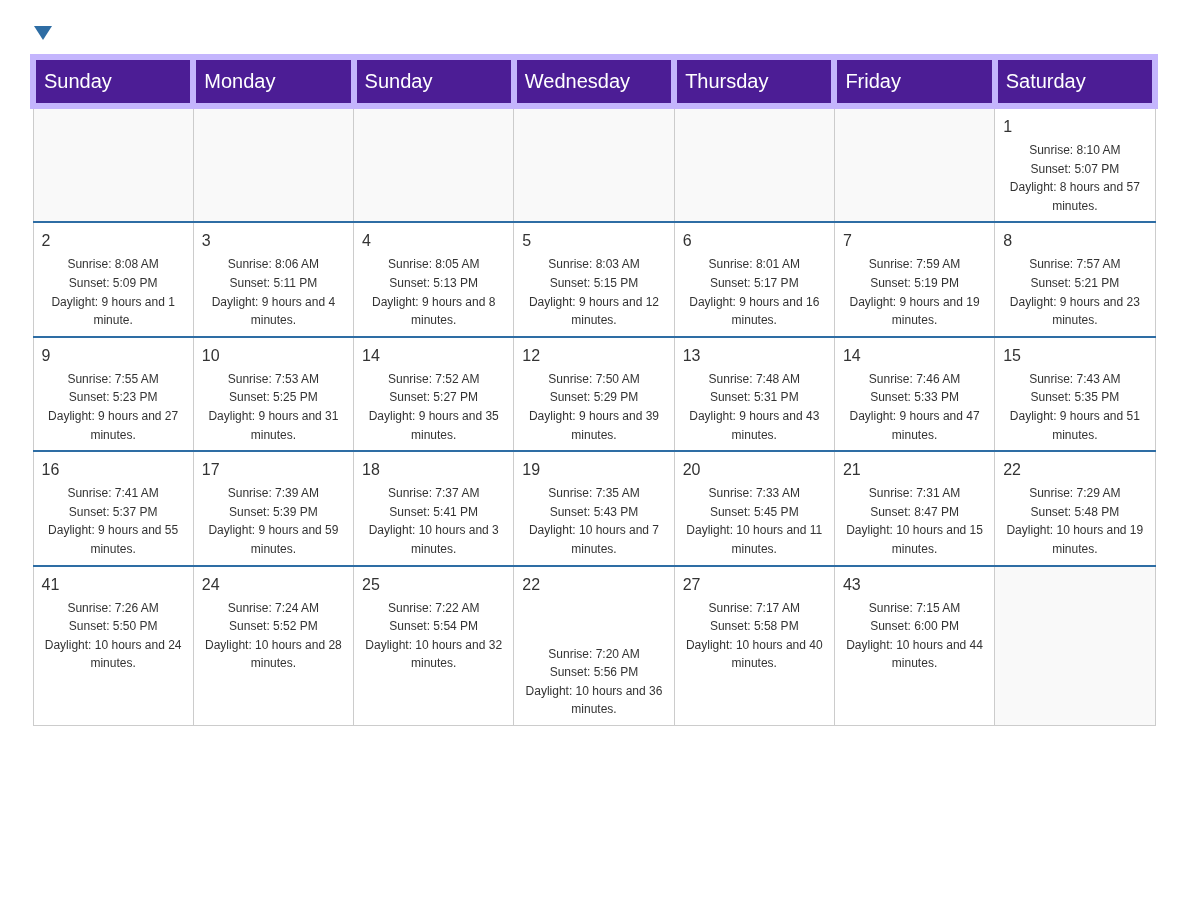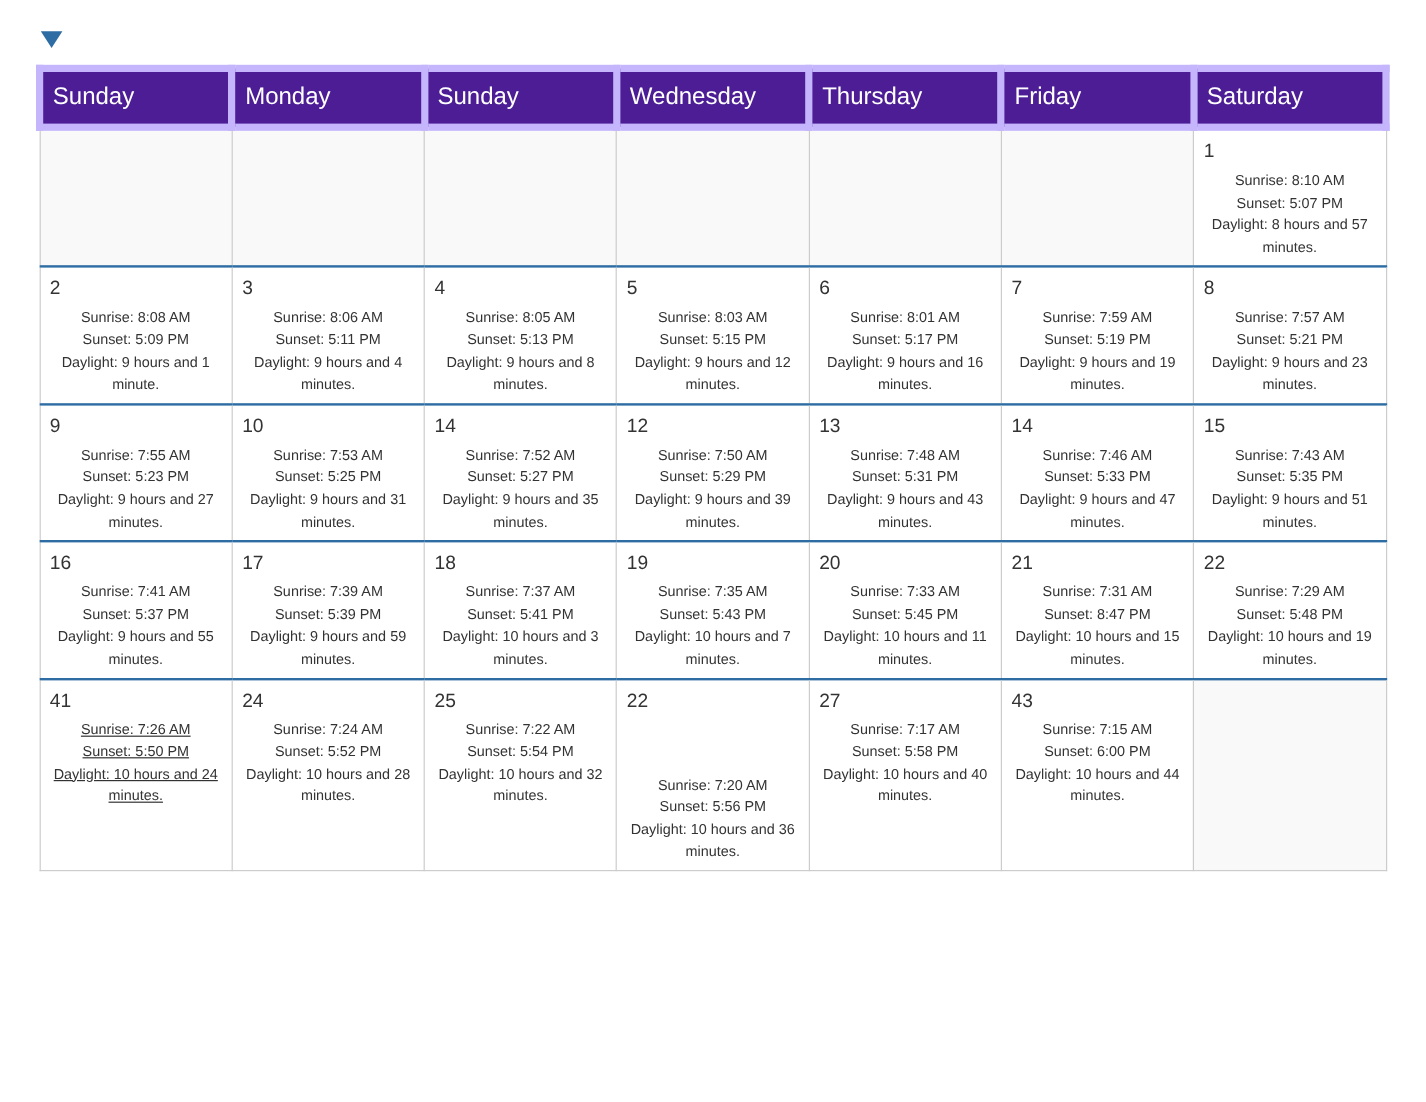--- a/index.html
+++ b/index.html
@@ -266,21 +266,21 @@
         <td>
           <span class="day-number">22</span>
           <div class="day-info" style="white-space: pre-line;">Sunrise: 7:29 AM
 Sunset: 5:48 PM
 Daylight: 10 hours and 19 minutes.</div>
         </td>
       </tr>
       <tr>
         <td>
           <span class="day-number">41</span>
-          <div class="day-info" style="white-space: pre-line; text-decoration: underline;">Sunrise: 7:26 AM
+          <div class="day-info" style="white-space: pre-line;">Sunrise: 7:26 AM
 Sunset: 5:50 PM
 Daylight: 10 hours and 24 minutes.</div>
         </td>
         <td>
           <span class="day-number">24</span>
           <div class="day-info" style="white-space: pre-line;">Sunrise: 7:24 AM
 Sunset: 5:52 PM
 Daylight: 10 hours and 28 minutes.</div>
         </td>
         <td>

